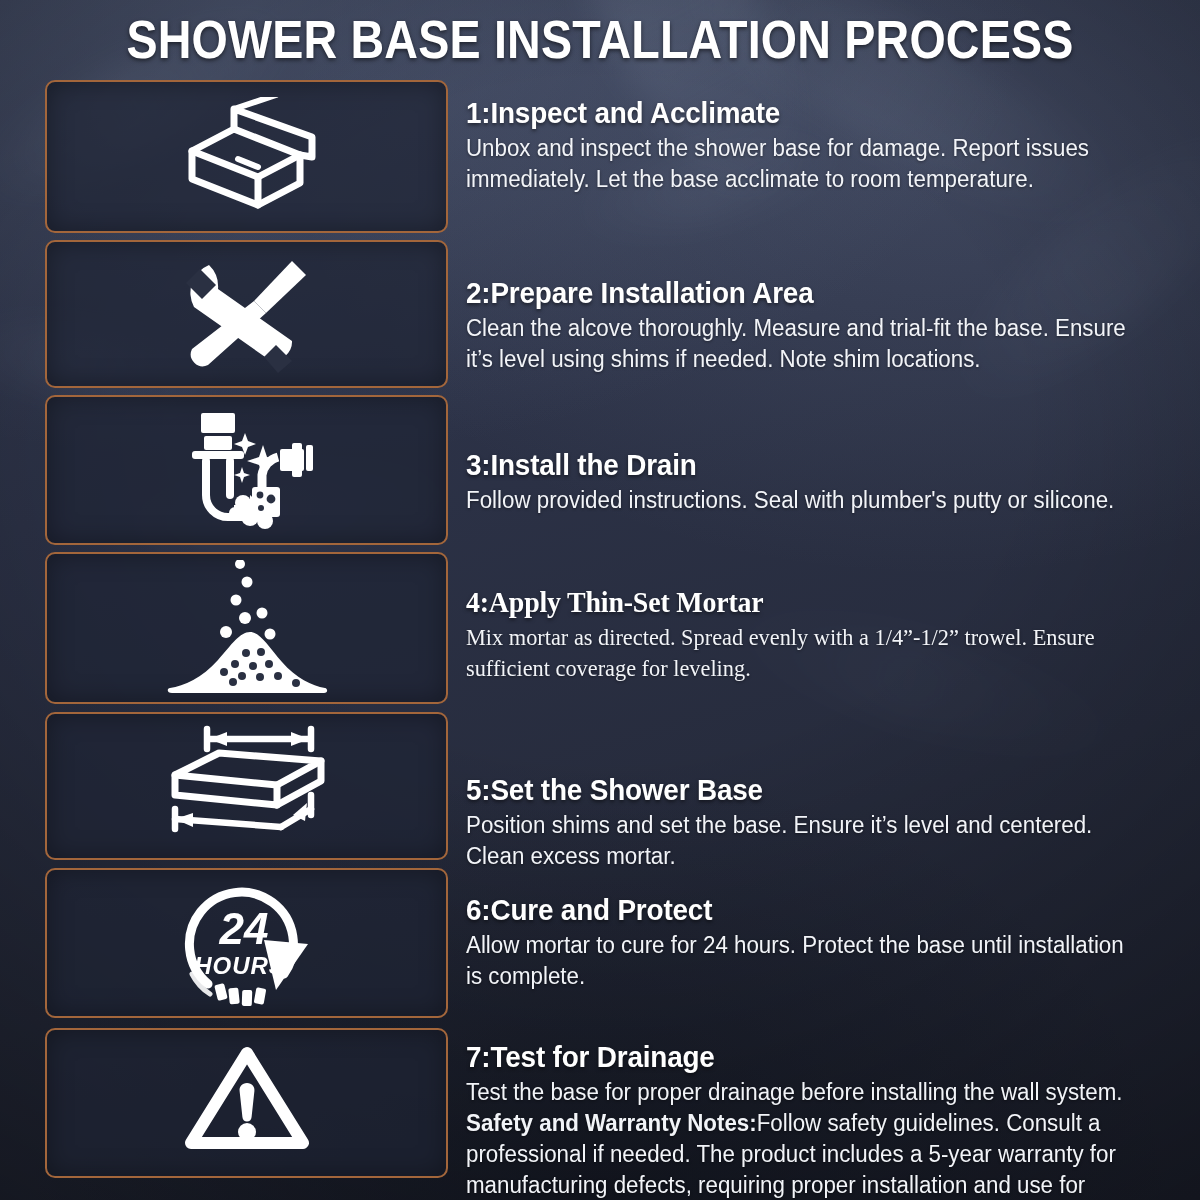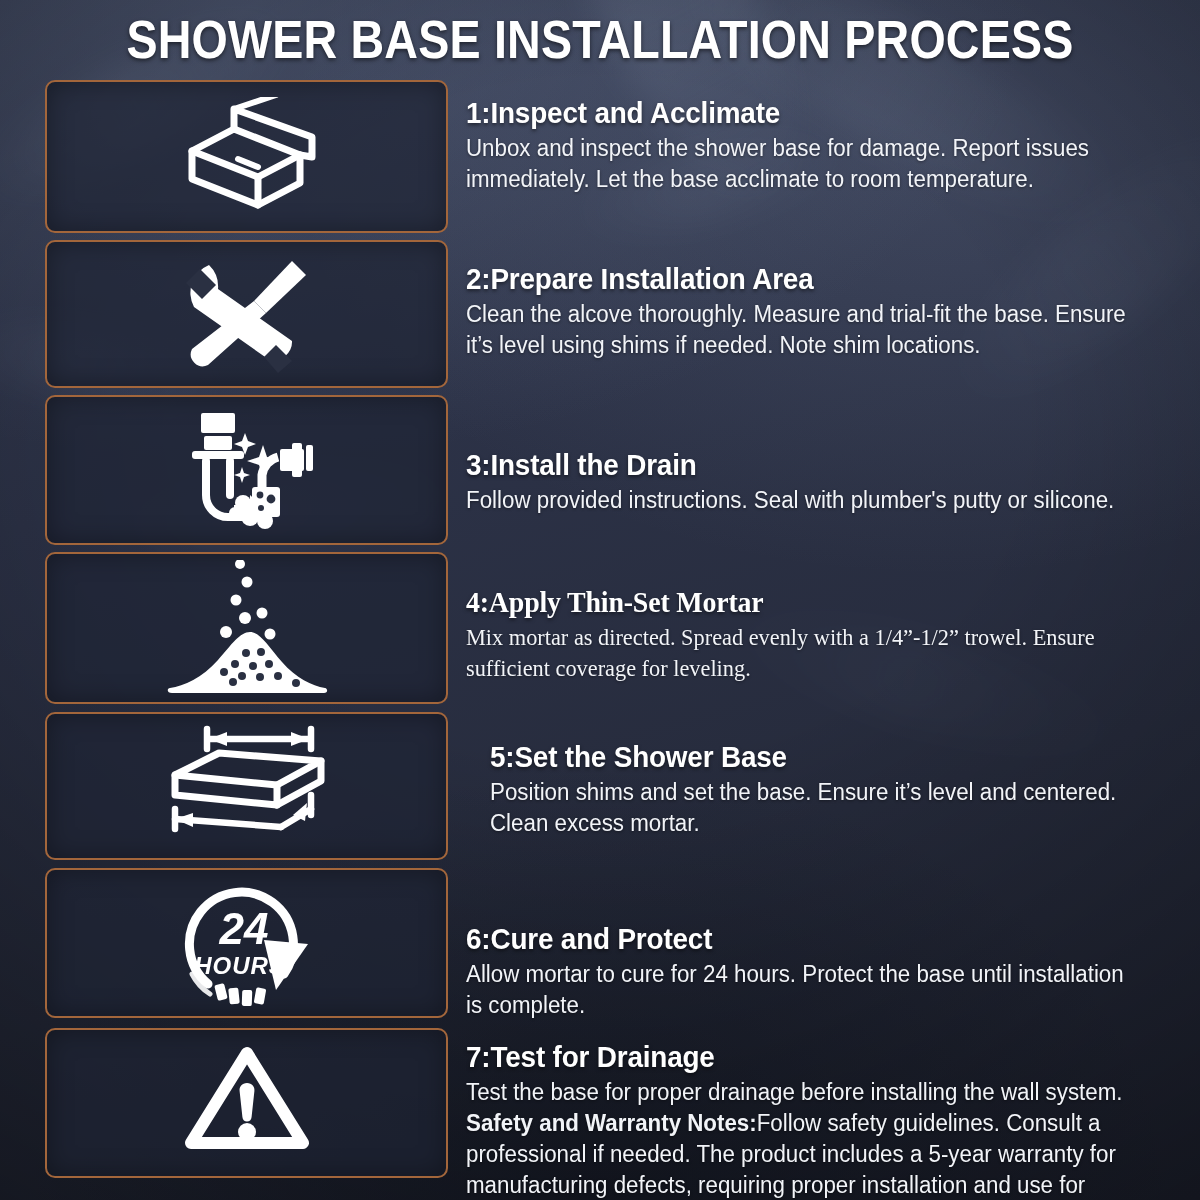--- a/index.html
+++ b/index.html
@@ -143,21 +143,21 @@
       <svg width="150" height="118" viewBox="0 0 150 118">
         <g fill="#ffffff">
           <path d="M120 6 L134 20 L94 58 L82 46 Z"></path>
           <path d="M82 46 L94 58 L36 110 A12 12 0 0 1 20 94 Z"></path>
           <path d="M37 10 A30 30 0 0 0 22 52 L96 104 A18 18 0 0 0 120 86 L46 34 A30 30 0 0 0 37 10 Z"></path>
           <path d="M28 14 L44 30 L30 44 L14 28 Z" fill="#2a3042"></path>
           <path d="M104 90 L120 106 L106 118 L92 102 Z" fill="#2a3042"></path>
         </g>
       </svg>
     </div>
-    <div class="text-col" style="top:262px;">
+    <div class="text-col" style="top:276px;">
       <div class="step-title">2:Prepare Installation Area</div>
       <div class="step-body">Clean the alcove thoroughly. Measure and trial-fit the base. Ensure it’s level using shims if needed. Note shim locations.</div>
     </div>
   </div>
 
   <div class="step">
     <div class="icon-card" style="top:395px;height:150px;">
       <svg width="150" height="122" viewBox="0 0 150 122">
         <g fill="#ffffff">
           <rect x="29" y="4" width="34" height="20" rx="2"></rect>
@@ -250,21 +250,21 @@
           <path d="M124 104 L154 86"></path>
         </g>
         <g fill="#ffffff">
           <path d="M52 16 L70 9 L70 23 Z"></path>
           <path d="M152 16 L134 9 L134 23 Z"></path>
           <path d="M18 96 L36 90 L36 104 Z"></path>
           <path d="M150 80 L136 92 L148 98 Z"></path>
         </g>
       </svg>
     </div>
-    <div class="text-col" style="top:740px;margin-left:24px;">
+    <div class="text-col" style="top:773px;">
       <div class="step-title">5:Set the Shower Base</div>
       <div class="step-body">Position shims and set the base. Ensure it’s level and centered. Clean excess mortar.</div>
     </div>
   </div>
 
   <div class="step">
     <div class="icon-card" style="top:868px;height:150px;">
       <svg width="150" height="130" viewBox="0 0 150 130">
         <g fill="none" stroke="#ffffff" stroke-width="9" stroke-linecap="round">
           <path d="M112 96 A52 52 0 1 0 36 106"></path>
@@ -276,21 +276,21 @@
         <g fill="#ffffff">
           <rect x="44" y="106" width="10" height="16" rx="2" transform="rotate(-14 49 114)"></rect>
           <rect x="57" y="110" width="10" height="16" rx="2" transform="rotate(-6 62 118)"></rect>
           <rect x="70" y="112" width="10" height="16" rx="2" transform="rotate(2 75 120)"></rect>
           <rect x="83" y="110" width="10" height="16" rx="2" transform="rotate(10 88 118)"></rect>
         </g>
         <text x="72" y="66" fill="#ffffff" font-family="Liberation Sans, sans-serif" font-size="44" font-weight="bold" font-style="italic" text-anchor="middle">24</text>
         <text x="68" y="96" fill="#ffffff" font-family="Liberation Sans, sans-serif" font-size="24" font-weight="bold" font-style="italic" text-anchor="middle" letter-spacing="1">HOURS</text>
       </svg>
     </div>
-    <div class="text-col" style="top:922px;">
+    <div class="text-col" style="top:893px;">
       <div class="step-title">6:Cure and Protect</div>
       <div class="step-body">Allow mortar to cure for 24 hours. Protect the base until installation is complete.</div>
     </div>
   </div>
 
   <div class="step">
     <div class="icon-card" style="top:1028px;height:150px;">
       <svg width="140" height="124" viewBox="0 0 140 124">
         <path d="M70 12 L126 102 H14 Z" fill="none" stroke="#ffffff" stroke-width="12" stroke-linejoin="round" stroke-linecap="round"></path>
         <g fill="#ffffff">

